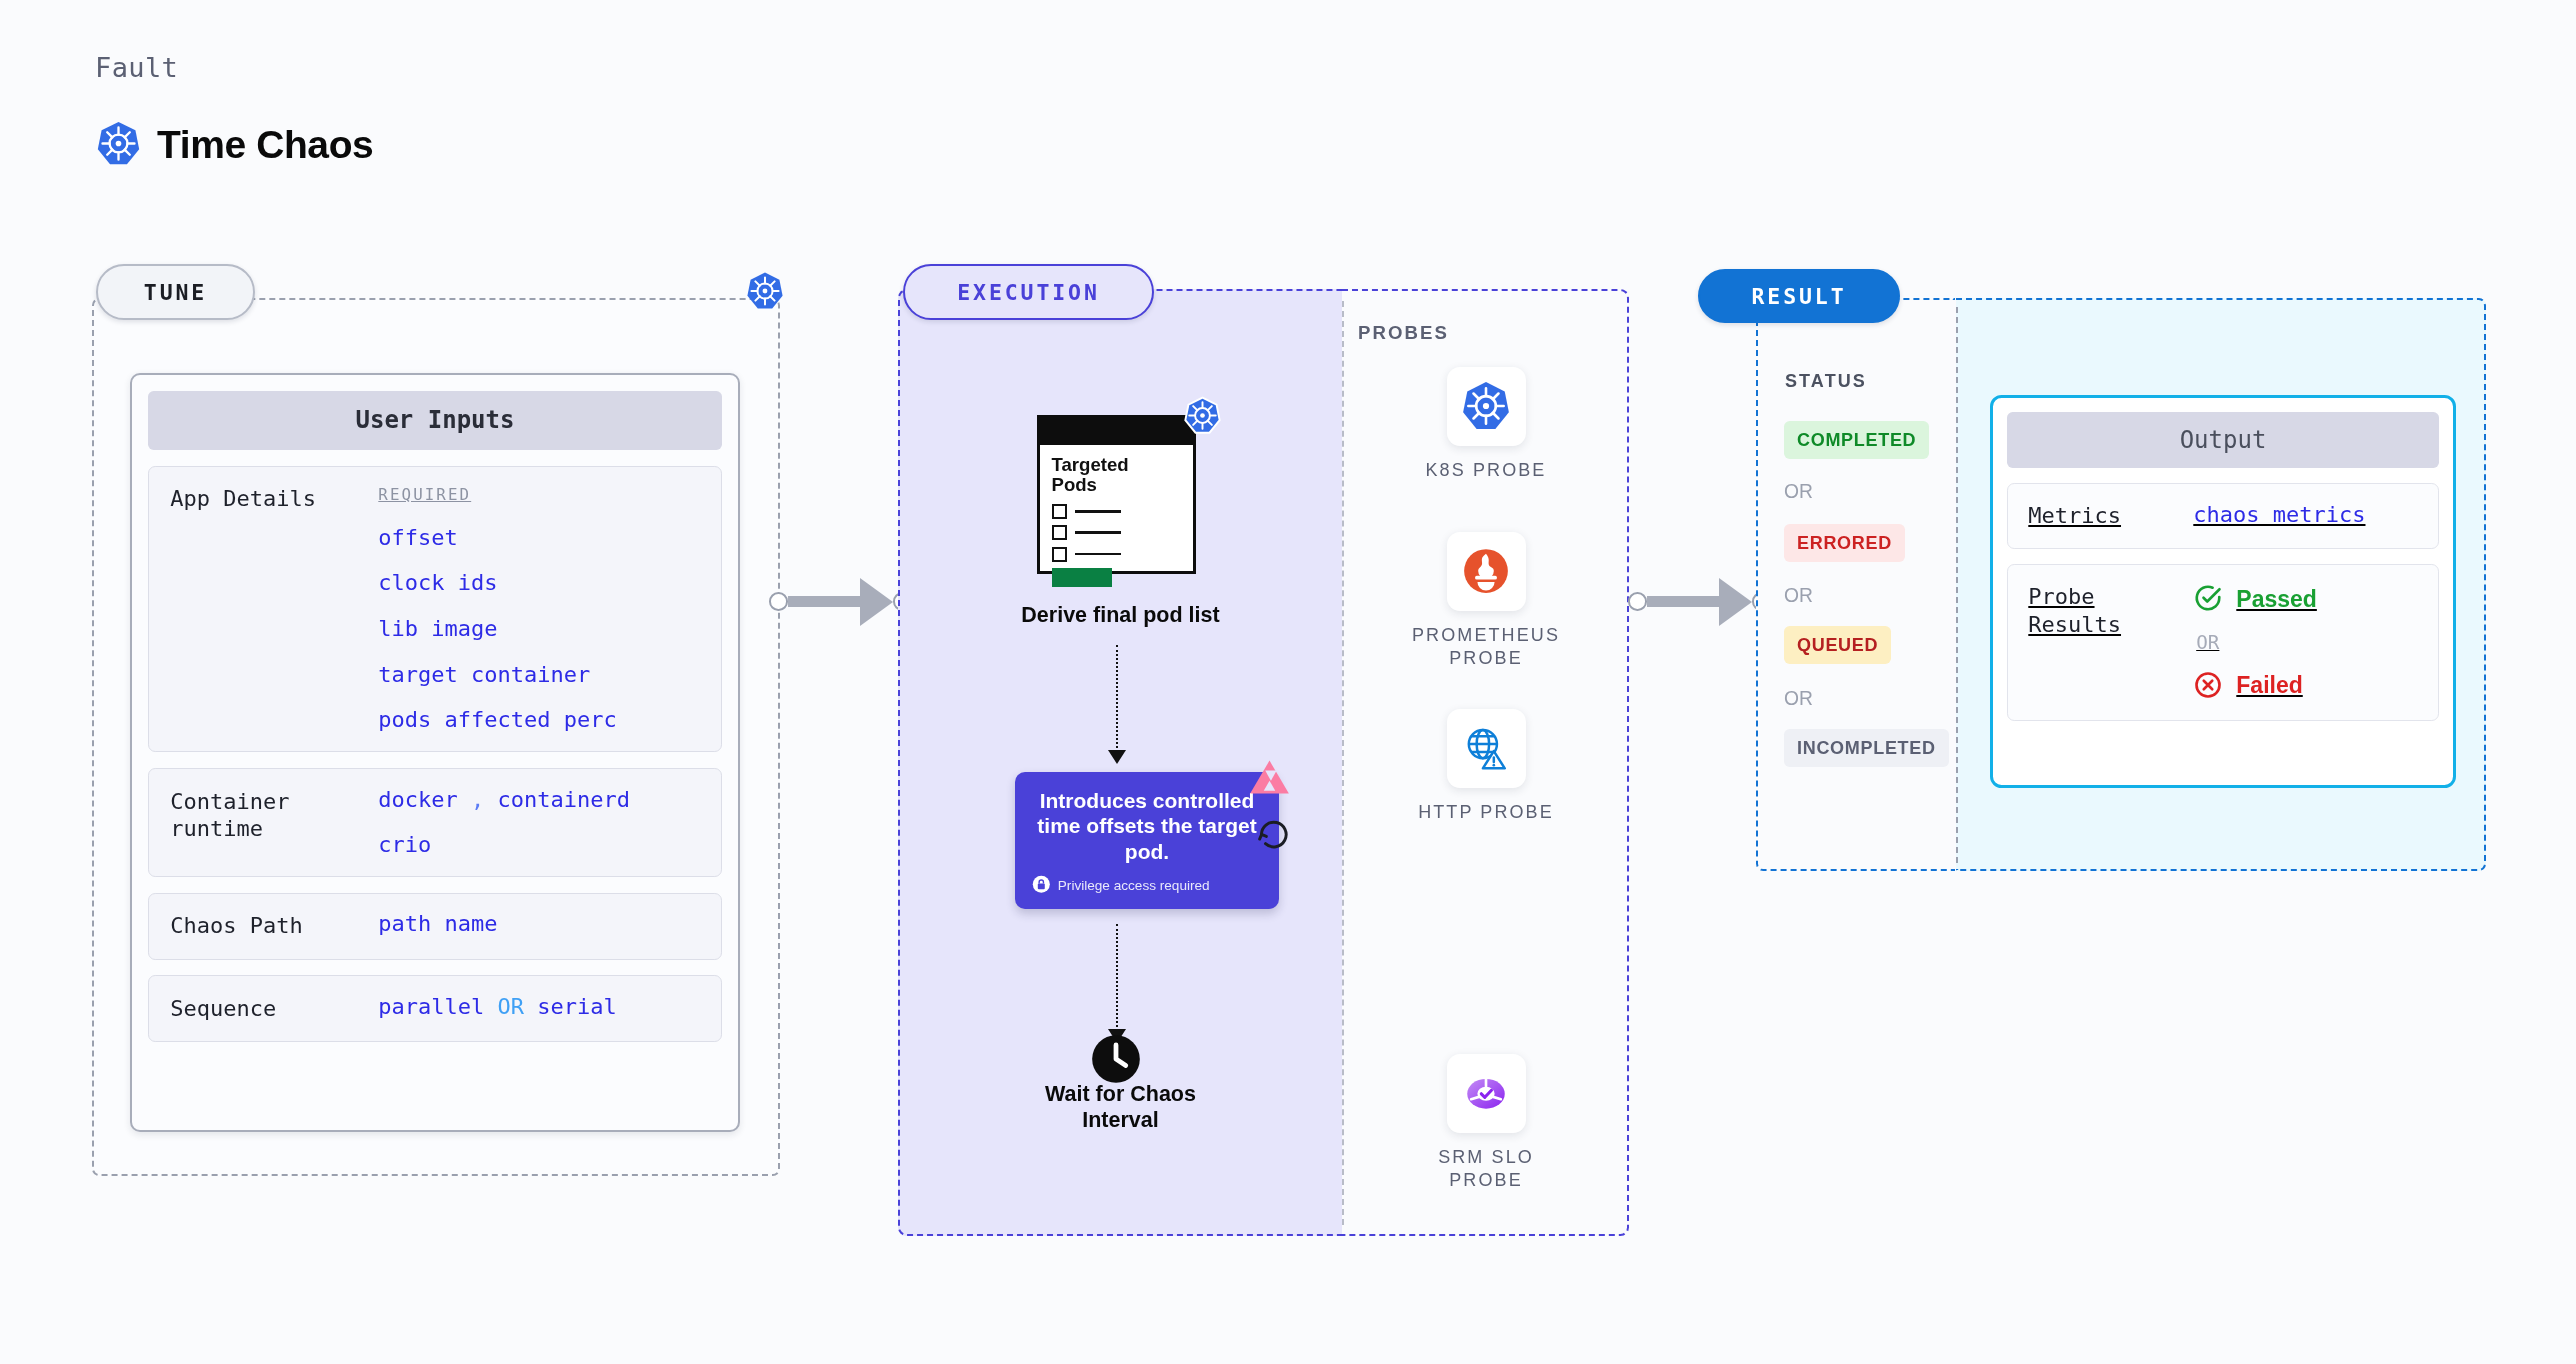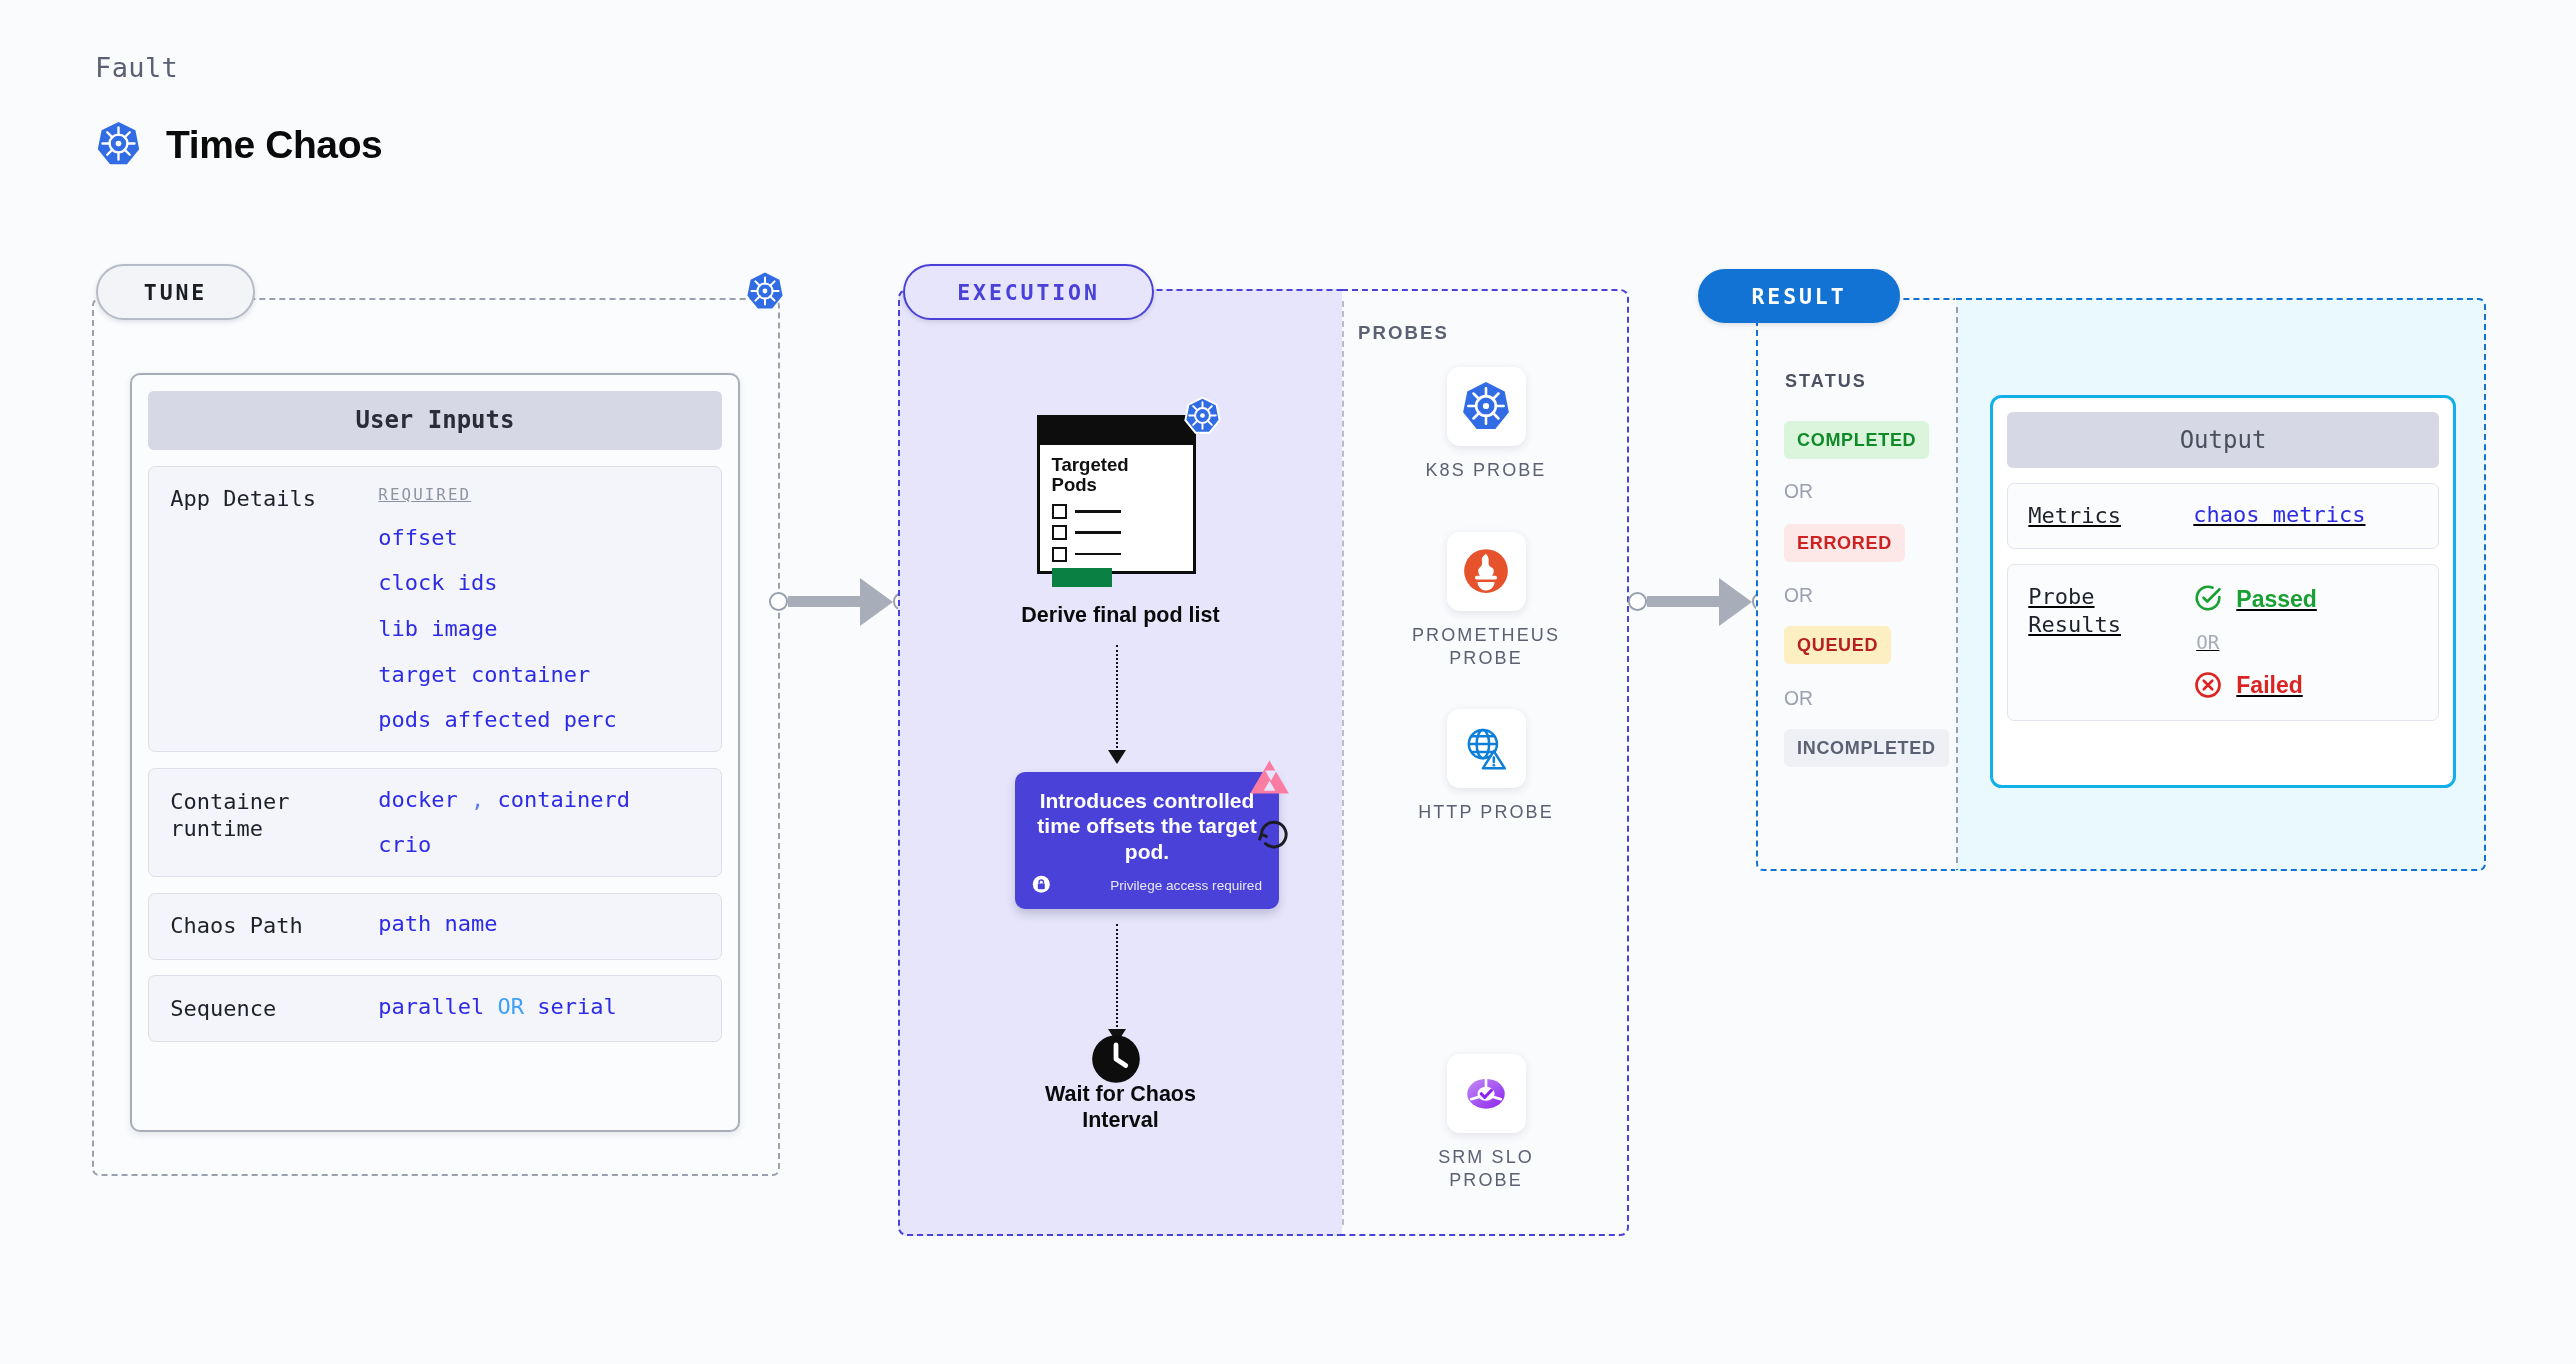--- a/index.html
+++ b/index.html
@@ -12,21 +12,21 @@
   .page { position: relative; width: 2576px; height: 1365px; }
 
   
   .hdr-fault {
     position: absolute; left: 95px; top: 52px;
     font-family: "DejaVu Sans Mono", monospace;
     font-size: 27px; color: #5b6073; letter-spacing: 0.4px;
   }
   .hdr-title-row {
     position: absolute; left: 95px; top: 120px;
-    display: flex; align-items: center; gap: 24px;
+    display: flex; align-items: center; gap: 15px;
   }
   .hdr-title {
     font-size: 39px; font-weight: 700; color: #0a0a0a;
     letter-spacing: -0.4px;
   }
   .panel-tune-body {
     position: absolute; left: 92px; top: 298px; width: 688px; height: 878px;
     border: 2.1px dashed #9aa0ae; border-radius: 7.2px;
     background: #fbfcfe;
   }
@@ -184,21 +184,21 @@
 
   .tip {
     position: absolute; left: 983px; top: 772px; width: 264px;
     background: #4a41d8; border-radius: 10px;
     padding: 15.8px 17px 13px; text-align: center;
     box-shadow: 0 4.3px 10px rgba(30,30,80,.20);
     margin-left: 32px;
   }
   .tip-text { color: #ffffff; font-size: 21px; font-weight: 700; line-height: 1.22; }
   .tip-note {
-    margin-top: 10px; display: flex; align-items: center; justify-content: space-between;
+    margin-top: 10px; display: flex; align-items: center; justify-content: flex-start;
     gap: 7.2px; color: #e9e8fb; font-size: 13.6px;
   }
   .litmus { position: absolute; right: -11.5px; top: -13px; }
   .refresh-ico { position: absolute; left: 1255px; top: 815px; }
 
   .clock-ico { position: absolute; left: 1090px; top: 1033px; }
 
   
   .probes-title {
     position: absolute; left: 1358px; top: 322px;

